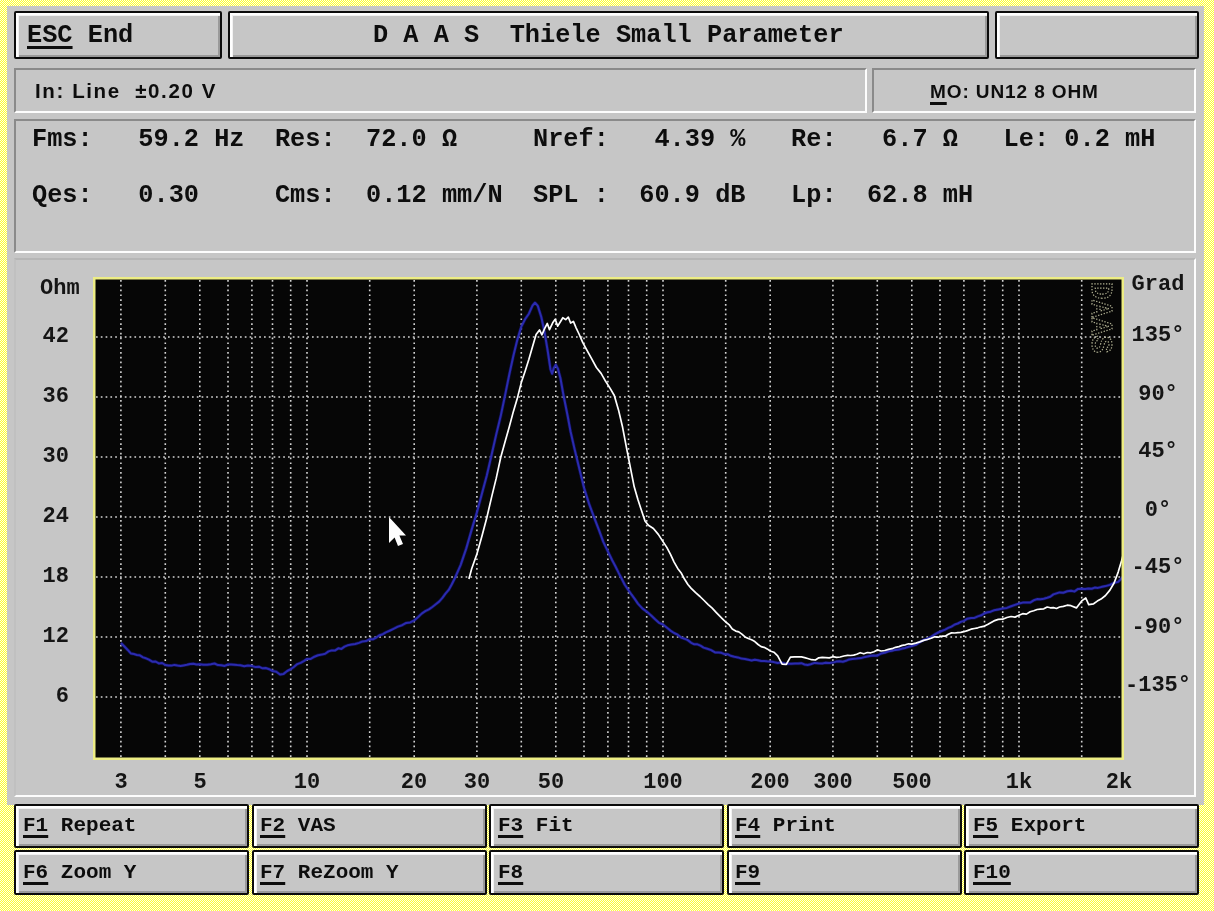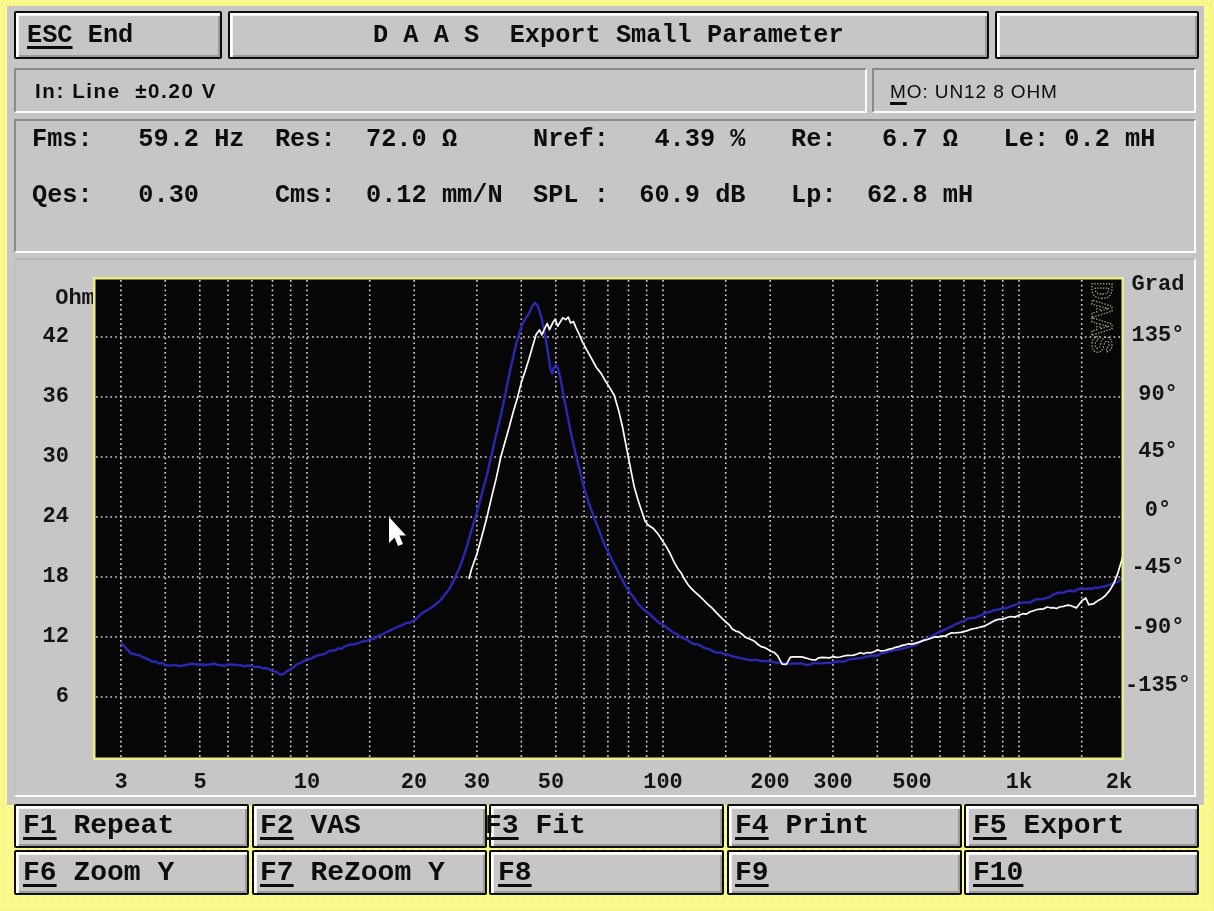--- a/index.html
+++ b/index.html
@@ -5,47 +5,47 @@
 body{background:#c6c6c6;position:relative;font-family:"Liberation Mono",monospace;}
 #frame{position:absolute;left:0;top:0;width:1214px;height:911px;
  background:repeating-conic-gradient(#ffff2e 0% 25%, #fdfdec 0% 50%) 0 0/2px 2px;}
 #content{position:absolute;left:7px;top:6px;width:1197px;height:799px;background:#c6c6c6;}
 .btn{position:absolute;background:#c6c6c6;border:2px solid #0c0c0c;border-radius:2px;
  box-shadow:inset 2px 2px 0 #fff, inset 3px 3px 0 #f2f2f2, inset -2px -2px 0 #9a9a9a;}
 .sunk{position:absolute;background:#c6c6c6;border-top:2px solid #8a8a8a;border-left:2px solid #8a8a8a;
  border-bottom:2px solid #fdfdfd;border-right:2px solid #fdfdfd;}
 .t{position:absolute;color:#0d0d0d;font-weight:bold;font-size:25.3px;line-height:26px;white-space:pre;letter-spacing:0;}
 .sm{position:absolute;color:#0d0d0d;font-family:"Liberation Sans",sans-serif;font-weight:bold;font-size:20.5px;line-height:22px;white-space:pre;letter-spacing:1.6px;}
-.sm2{position:absolute;color:#0d0d0d;font-family:"Liberation Sans",sans-serif;font-weight:normal;font-size:19px;line-height:22px;white-space:pre;letter-spacing:0.9px;}
-.bt{position:absolute;color:#0d0d0d;font-weight:bold;font-size:28px;line-height:24px;white-space:pre;}
+.sm2{position:absolute;color:#0d0d0d;font-family:"Liberation Sans",sans-serif;font-weight:bold;font-size:19px;line-height:22px;white-space:pre;letter-spacing:0.9px;margin-left:40px;}
+.bt{position:absolute;color:#0d0d0d;font-weight:bold;font-size:21px;line-height:24px;white-space:pre;}
 u{text-decoration-thickness:2.5px;text-underline-offset:3.5px;}
 .yl{position:absolute;width:48px;left:14px;text-align:right;color:#151515;font-weight:bold;font-size:22px;line-height:26px;}
 .rl{position:absolute;width:80px;left:1111px;text-align:center;color:#151515;font-weight:bold;font-size:22px;line-height:26px;}
 .xl{position:absolute;width:80px;top:764px;text-align:center;color:#151515;font-weight:bold;font-size:22px;line-height:26px;}
 .g{stroke:#d4d4d4;stroke-width:1.6;stroke-dasharray:1.7 3.1;}
 </style></head><body>
 <div id="frame"></div>
 <div id="content">
  <div class="btn" style="left:7px;top:5px;width:208px;height:48px"></div>
  <div class="t" style="left:20px;top:17px"><u>ESC</u> End</div>
  <div class="btn" style="left:221px;top:5px;width:761px;height:48px"></div>
- <div class="t" style="left:366px;top:17px">D A A S  Export Small Parameter</div>
+ <div class="t" style="left:366px;top:17px">D A A S  Thiele Small Parameter</div>
  <div class="btn" style="left:988px;top:5px;width:204px;height:48px"></div>
 
  <div class="sunk" style="left:7px;top:62px;width:853px;height:45px"></div>
  <div class="sm" style="left:28px;top:74px">In: Line  ±0.20 V</div>
  <div class="sunk" style="left:865px;top:62px;width:324px;height:45px"></div>
  <div class="sm2" style="left:883px;top:75px"><u>M</u>O: UN12 8 OHM</div>
 
  <div class="sunk" style="left:7px;top:113px;width:1182px;height:134px"></div>
  <div class="t" style="left:25px;top:121px">Fms:   59.2 Hz  Res:  72.0 Ω     Nref:   4.39 %   Re:   6.7 Ω   Le: 0.2 mH</div>
  <div class="t" style="left:25px;top:177px">Qes:   0.30     Cms:  0.12 mm/N  SPL :  60.9 dB   Lp:  62.8 mH</div>
 
  <div class="sunk" style="left:7px;top:252px;width:1182px;height:539px;border-top-color:#b6b6b6;border-left-color:#c0c0c0"></div>
- <div class="yl" style="top:280px;text-align:center;left:33px;width:70px">Ohm</div>
+ <div class="yl" style="top:270px;text-align:left;left:33px;width:70px">Ohm</div>
  <div class="yl" style="top:318px">42</div>
     <div class="yl" style="top:378px">36</div>
     <div class="yl" style="top:438px">30</div>
     <div class="yl" style="top:498px">24</div>
     <div class="yl" style="top:558px">18</div>
     <div class="yl" style="top:618px">12</div>
     <div class="yl" style="top:678px">6</div>
 <div class="rl" style="top:266px">Grad</div>
     <div class="rl" style="top:317px">135°</div>
     <div class="rl" style="top:376px">90°</div>
@@ -113,21 +113,21 @@
   <path d="M375.9 302.0 L378.6 292.0 L383.9 277.0 L388.9 259.3 L393.8 240.7 L398.6 220.1 L403.2 201.4 L407.7 180.5 L412.0 165.0 L416.3 149.8 L420.4 134.4 L424.4 120.9 L428.3 105.6 L432.2 94.0 L435.9 82.3 L439.5 69.7 L443.1 57.5 L446.5 52.9 L448.9 57.8 L451.6 51.7 L454.3 46.5 L456.5 52.6 L459.7 45.8 L462.2 42.3 L464.7 49.1 L467.4 44.7 L469.8 40.7 L472.7 42.6 L475.3 40.1 L477.6 46.0 L480.4 44.4 L483.1 50.8 L485.8 56.5 L489.7 65.4 L493.6 72.6 L498.6 81.7 L503.4 90.5 L508.1 96.4 L512.6 104.3 L517.0 111.1 L521.3 118.5 L525.5 132.9 L529.6 150.3 L533.6 171.4 L537.4 190.6 L541.2 209.8 L544.9 222.6 L548.5 233.6 L552.0 244.0 L555.4 248.3 L560.4 251.5 L565.3 257.4 L570.0 264.6 L573.8 270.4 L577.5 277.3 L581.1 285.1 L584.7 291.4 L588.2 296.0 L591.6 302.3 L594.9 307.5 L598.2 311.4 L602.6 315.7 L607.0 319.5 L611.1 323.5 L615.2 327.6 L619.2 331.2 L623.1 335.3 L626.3 338.7 L629.5 341.9 L632.7 345.0 L636.0 347.6 L639.3 352.1 L642.7 354.1 L645.8 354.9 L648.9 357.1 L652.0 359.9 L655.3 361.5 L658.6 362.8 L661.8 364.6 L665.1 367.5 L668.1 369.6 L671.1 370.3 L674.2 371.9 L677.2 374.0 L680.9 375.2 L684.7 378.8 L689.1 387.1 L693.3 387.3 L697.4 380.1 L701.4 379.8 L705.4 379.8 L708.5 379.9 L711.6 380.6 L714.7 381.5 L718.6 382.7 L722.4 383.0 L725.8 380.8 L729.2 380.4 L732.7 380.6 L736.3 380.9 L739.9 379.7 L743.5 380.4 L747.2 380.0 L750.9 379.0 L754.6 378.4 L757.6 378.5 L760.7 378.1 L763.7 377.2 L767.2 375.7 L770.8 376.8 L774.4 375.5 L777.7 375.8 L781.0 374.7 L784.3 372.9 L788.1 374.0 L791.8 373.5 L795.5 372.4 L799.0 371.7 L802.5 370.3 L805.9 369.6 L809.2 368.4 L812.4 367.8 L815.6 366.8 L818.8 367.1 L822.8 366.1 L826.8 364.9 L830.7 363.4 L834.4 362.5 L838.1 361.3 L841.8 359.8 L845.2 360.2 L848.7 359.2 L852.1 359.2 L855.3 357.3 L858.5 355.9 L861.8 356.0 L864.8 355.7 L867.8 355.4 L870.9 354.7 L874.4 353.6 L878.0 352.2 L881.5 351.5 L884.8 350.8 L888.2 349.8 L891.5 349.1 L894.6 347.6 L897.7 345.8 L900.9 343.9 L905.3 342.4 L909.7 342.2 L913.9 340.5 L918.1 339.5 L922.0 340.1 L926.0 338.3 L929.7 336.7 L933.4 337.1 L937.1 334.7 L940.7 333.7 L944.1 332.5 L947.5 332.1 L950.8 331.8 L954.2 330.0 L957.3 330.8 L960.4 330.6 L963.5 331.5 L966.6 330.0 L970.4 329.4 L974.2 328.2 L978.0 328.7 L983.4 330.9 L988.7 323.9 L992.8 321.0 L995.7 327.7 L1000.6 326.8 L1004.3 324.1 L1008.0 322.1 L1012.5 318.5 L1016.9 313.1 L1021.1 306.0 L1025.2 295.1 L1028.5 284.0 L1030.8 275.4 L1033.2 265.8" fill="none" stroke="#ffffff" stroke-width="1.7" stroke-linejoin="round"></path>
   <polygon points="296,240 296,266 301.6,260.5 305,269 310,267 306.4,258.5 313,258.5" fill="#fdfdfd"></polygon>
   <rect x="1.25" y="1.25" width="1028.5" height="480.5" fill="none" stroke="#eded85" stroke-width="2.5"></rect>
  </svg>
 
  <div class="btn" style="left:7px;top:798px;width:235px;height:44px"></div>
  <div class="bt" style="left:16px;top:808px"><u>F1</u> Repeat</div>
  <div class="btn" style="left:244.6px;top:798px;width:235px;height:44px"></div>
  <div class="bt" style="left:253px;top:808px"><u>F2</u> VAS</div>
  <div class="btn" style="left:482.2px;top:798px;width:235px;height:44px"></div>
- <div class="bt" style="left:478px;top:808px"><u>F3</u> Fit</div>
+ <div class="bt" style="left:491px;top:808px"><u>F3</u> Fit</div>
  <div class="btn" style="left:719.8px;top:798px;width:235px;height:44px"></div>
  <div class="bt" style="left:728px;top:808px"><u>F4</u> Print</div>
  <div class="btn" style="left:957.4px;top:798px;width:235px;height:44px"></div>
  <div class="bt" style="left:966px;top:808px"><u>F5</u> Export</div>
 
  <div class="btn" style="left:7px;top:844px;width:235px;height:45px"></div>
  <div class="bt" style="left:16px;top:855px"><u>F6</u> Zoom Y</div>
  <div class="btn" style="left:244.6px;top:844px;width:235px;height:45px"></div>
  <div class="bt" style="left:253px;top:855px"><u>F7</u> ReZoom Y</div>
  <div class="btn" style="left:482.2px;top:844px;width:235px;height:45px"></div>

